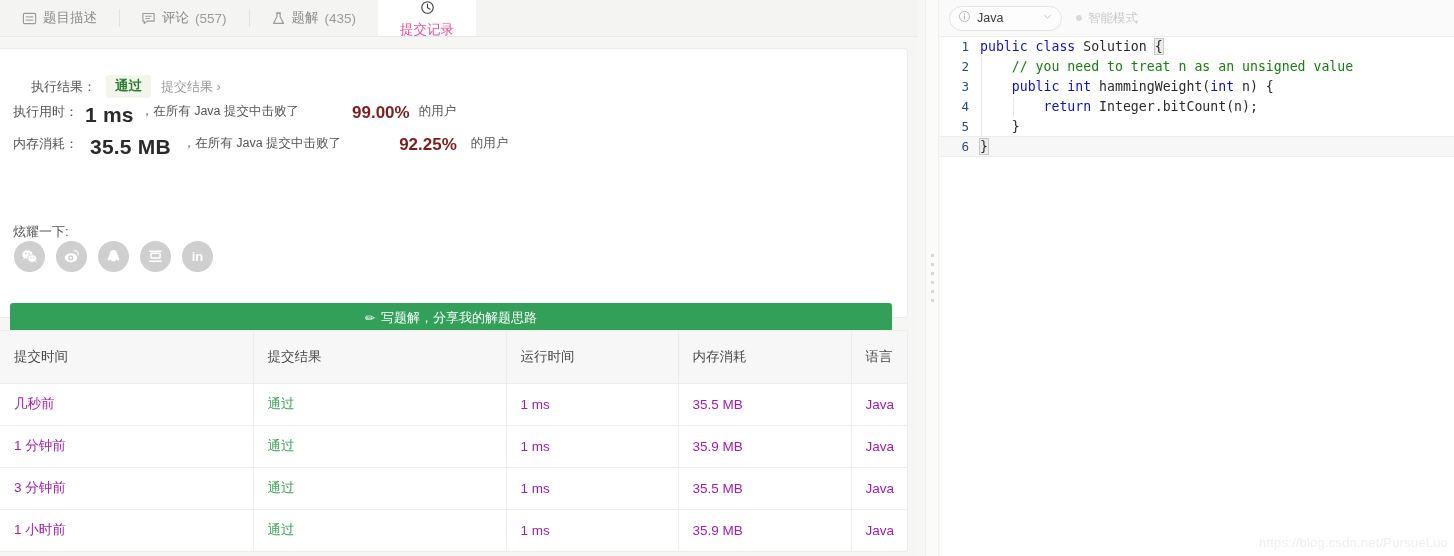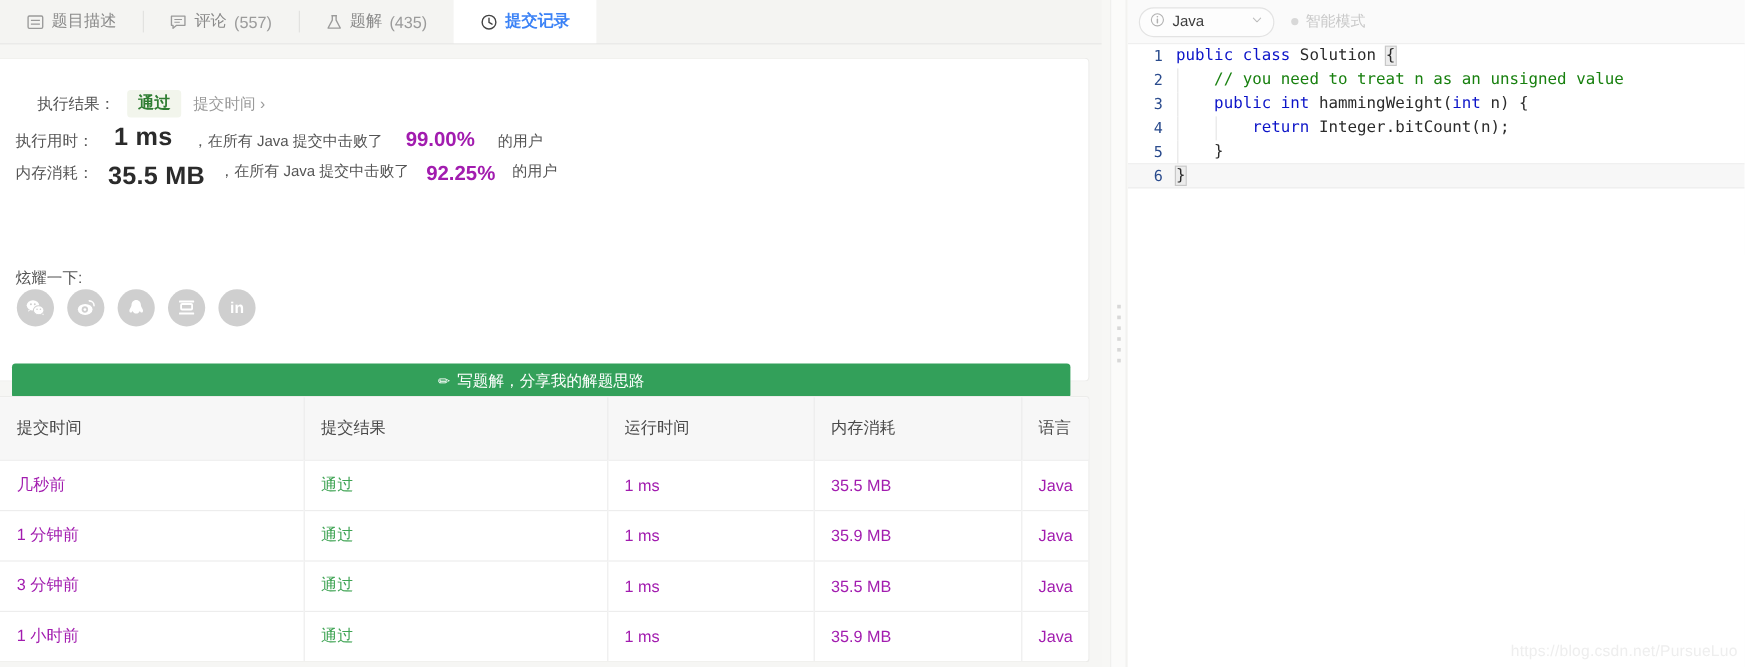--- a/index.html
+++ b/index.html
@@ -38,22 +38,23 @@
     white-space: nowrap;
   }
   .tab + .tab::before {
     content: "";
     position: absolute; left: 0; top: 9px;
     width: 1px; height: 18px;
     background: #e2e2e0;
   }
   .tab.active {
     background: #ffffff;
-    color: #3b82f6;
-    font-weight: 700;
+    color: #ec4899;
+    font-weight: 400;
+    flex-direction: column;
   }
   .tab.active::before { display: none; }
   .tab .tcount { color: #9b9b9b; }
   .tab-ico { display: inline-flex; align-items: center; justify-content: center;
              width: 15px; height: 15px; flex: 0 0 15px; }
   .tab-ico svg { display: block; }
 
   
   #result-card {
     position: absolute; left: 0; top: 48px;
@@ -75,29 +76,29 @@
     background: #f2f5ec;
     color: #2f7d32;
     font-size: 13.5px;
     font-weight: 700;
   }
   #show-detail {
     font-size: 13px; color: #9a9a9a; cursor: pointer;
   }
   #res-time-row {
     position: absolute; left: 13px; top: 54px;
-    display: flex; align-items: flex-end; gap: 17px;
+    display: flex; align-items: flex-start; gap: 7px;
   }
   #res-mem-row {
     position: absolute; left: 13px; top: 86px;
     display: flex; align-items: flex-start; gap: 12px;
   }
   .big-val { font-size: 21px; font-weight: 600; color: #2b2b2b; letter-spacing: .2px; }
   .small-note { font-size: 12.5px; color: #555; }
-  .pct { font-size: 17px; font-weight: 600; color: #a21caf; padding: 0 2px; }
+  .pct { font-size: 17px; font-weight: 600; color: #7f1d1d; padding: 0 2px; margin-left: 44px; }
 
   #flaunt-label {
     position: absolute; left: 13px; top: 174px;
     font-size: 13px; color: #555;
   }
   #share-row {
     position: absolute; left: 14px; top: 192px;
     display: flex; gap: 11px;
   }
   .share-ico {
@@ -291,21 +292,21 @@
         </span>
         <span>提交记录</span>
       </div>
     </div>
 
     <div id="result-card">
 
       <div id="res-status-row">
         <span class="res-label">执行结果：</span>
         <span id="pass-badge">通过</span>
-        <span id="show-detail">提交时间 ›</span>
+        <span id="show-detail">提交结果 ›</span>
       </div>
 
       <div id="res-time-row">
         <span class="res-label">执行用时：</span>
         <span class="big-val">1 ms</span>
         <span class="small-note">，在所有 Java 提交中击败了</span>
         <span class="pct">99.00%</span>
         <span class="small-note">的用户</span>
       </div>
 

